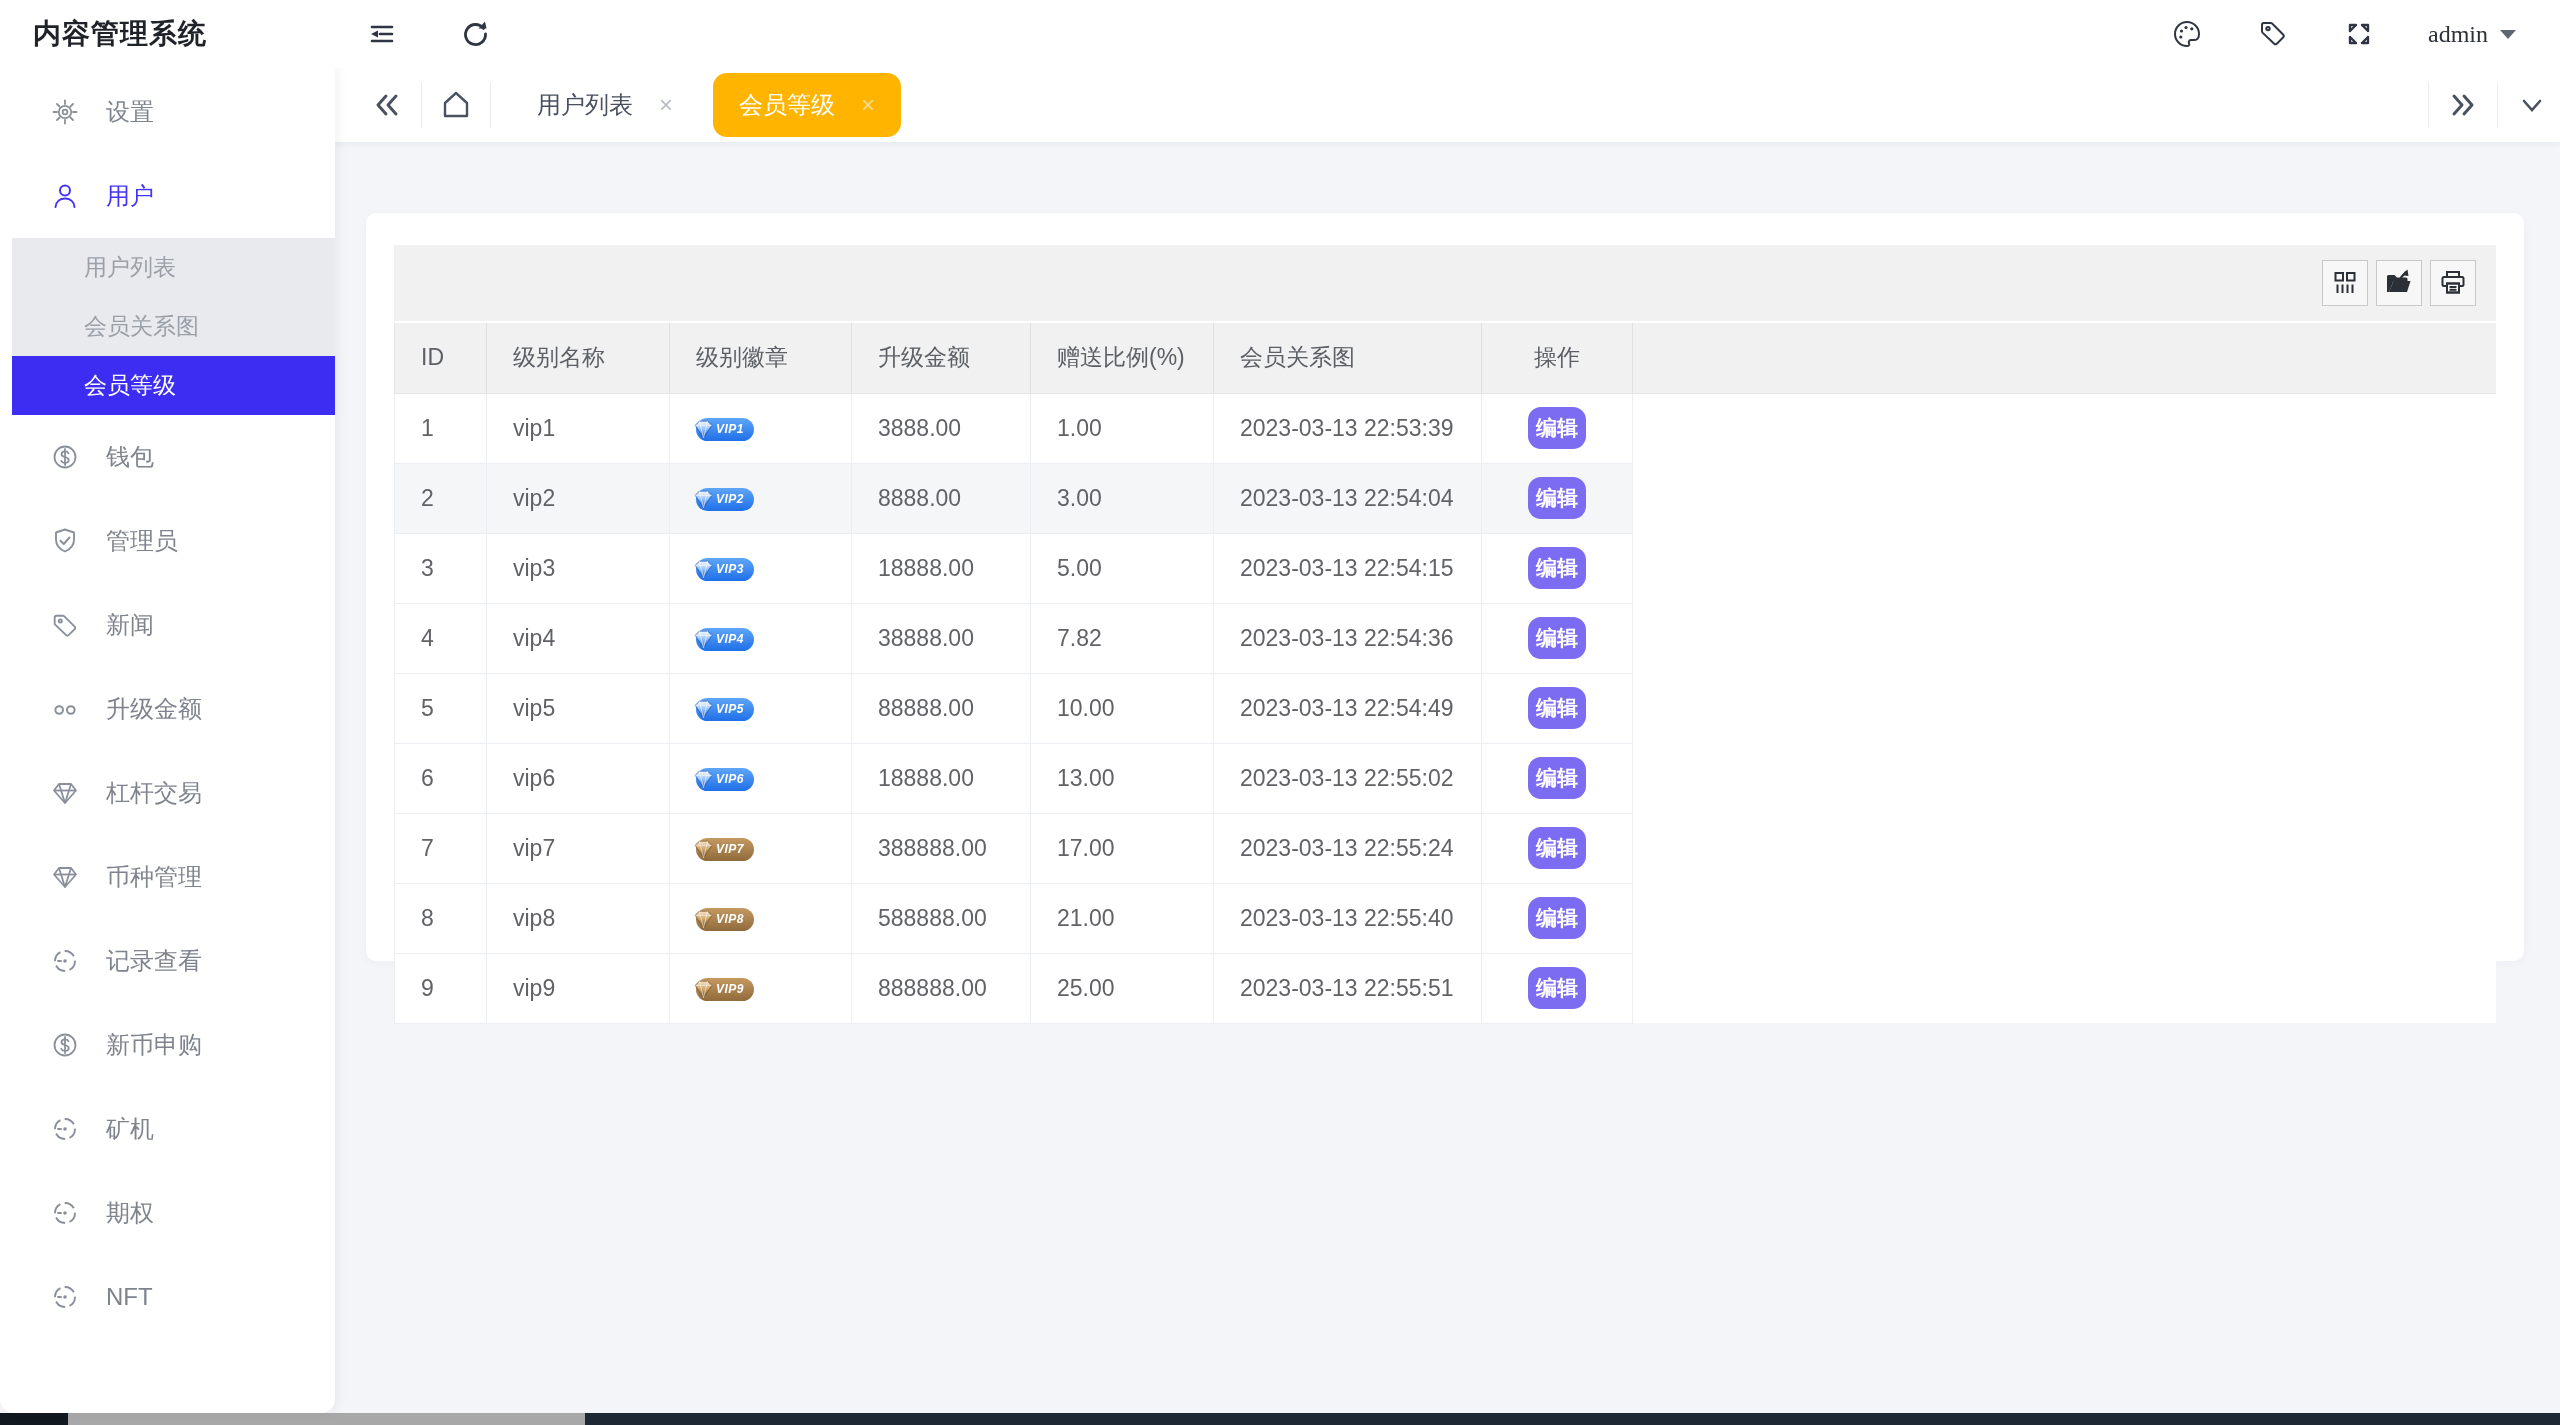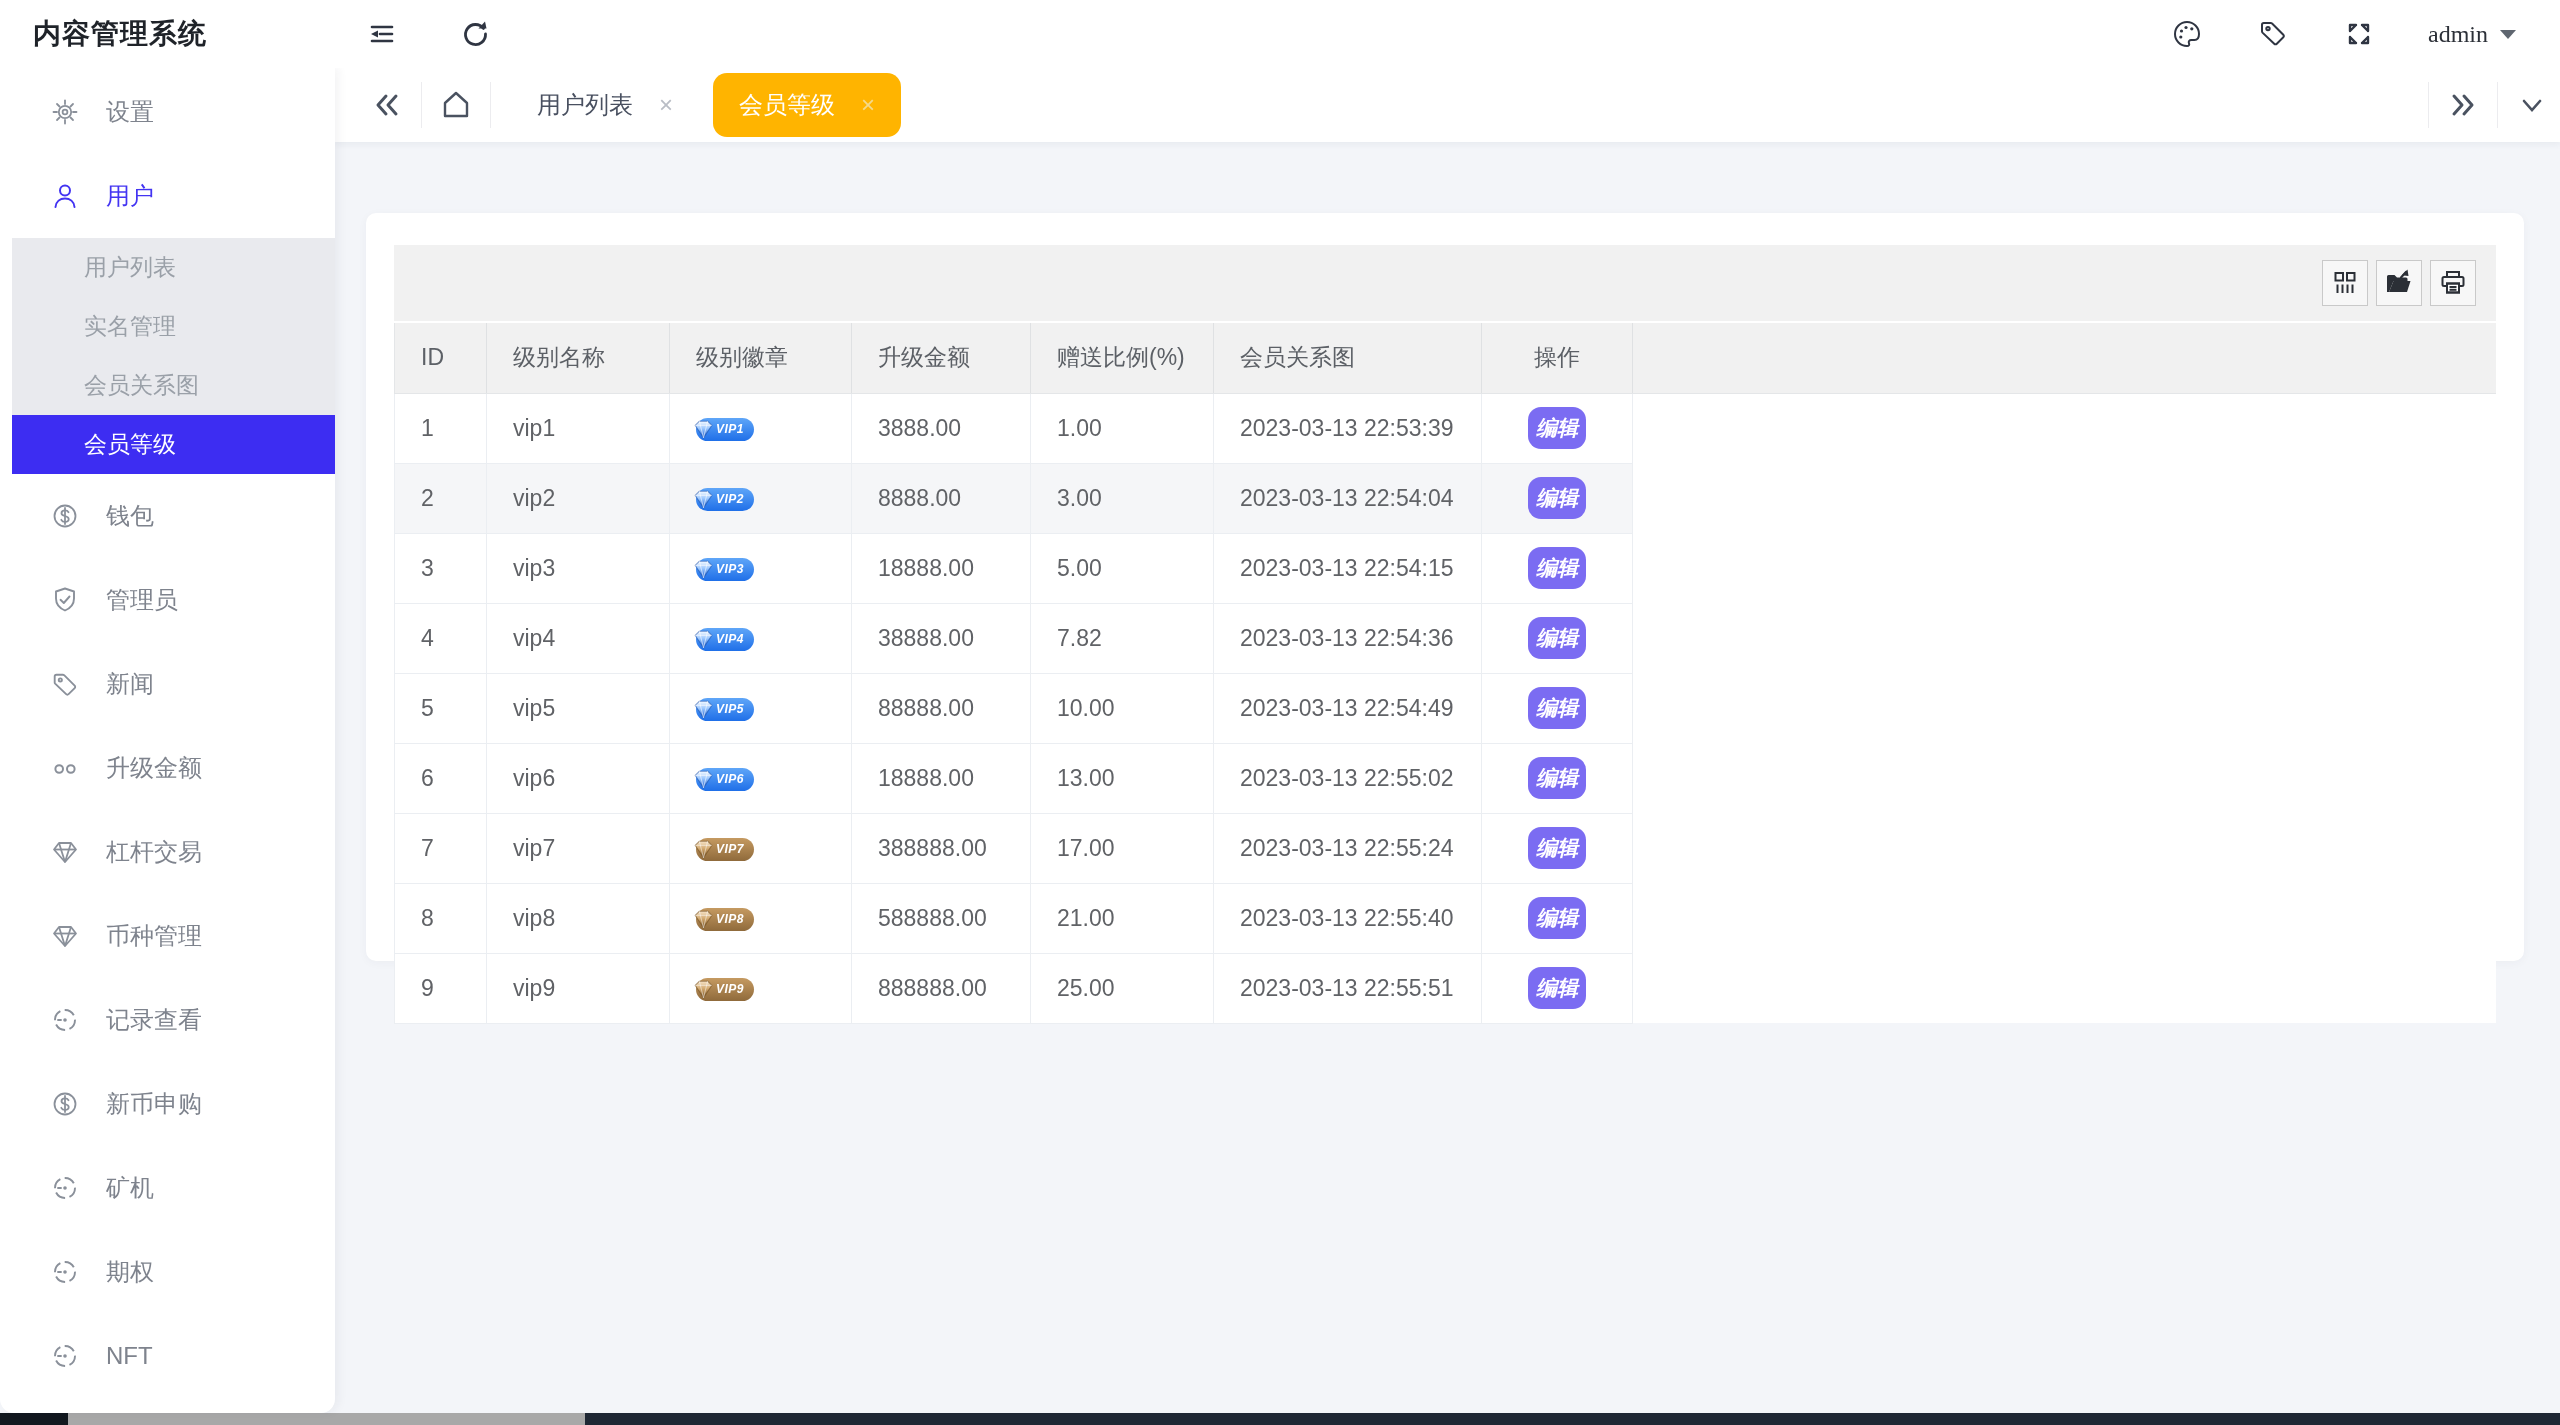--- a/index.html
+++ b/index.html
@@ -64,21 +64,21 @@
   .grid td { height:70px; font-size:23px; color:#606266; padding-left:26px;
              border-right:1px solid #ebeef2; border-bottom:1px solid #ebeef2; background:#fff; }
   .grid td:first-child { border-left:1px solid #ebeef2; }
   .grid td.filler { background:#fff; border-bottom:none; }
   .grid tr.hl td { background:#f5f6f8; }
   .grid tr.hl td.filler { background:#fff; }
   .grid td.c-center { text-align:center; padding-left:0; }
 
   .btn-edit { display:inline-block; min-width:56px; height:42px; line-height:42px; padding:0 8px;
               background:#7b6cf2; color:#fff; font-size:21px; font-weight:600; border:none;
-              border-radius:13px; cursor:pointer;font-style:italic; }
+              border-radius:13px; cursor:pointer; }
 
   .badge { position:relative; display:inline-flex; align-items:center; height:23px; border-radius:12px;
            padding:0 10px 0 20px; vertical-align:middle; }
   .badge .b-label { font-size:12px; font-style:italic; font-weight:bold; color:#fff; letter-spacing:.5px; }
   .badge .gem { position:absolute; left:-5px; top:-1px; width:25px; height:25px; }
   .badge.blue { background:linear-gradient(180deg,#5fa6f8,#1f6fe8); }
   .badge.bronze { background:linear-gradient(180deg,#c59a61,#8f6a3b); }
 
   
   .hbar { height:12px; flex:none; background:#1e2734; position:relative; }
@@ -173,21 +173,20 @@
             <span class="s-icon">
               <svg width="30" height="30" viewBox="0 0 30 30" fill="none" stroke="currentColor" stroke-width="2">
                 <circle cx="15" cy="9.5" r="5"></circle>
                 <path d="M5.5 26c.5-5.5 4.5-8.5 9.5-8.5s9 3 9.5 8.5" stroke-linecap="round"></path>
               </svg>
             </span>
             <span class="s-label">用户</span>
           </div>
           <div class="submenu">
             <div class="sub-item">用户列表</div>
-            <div class="sub-item">实名管理</div>
             <div class="sub-item">会员关系图</div>
             <div class="sub-item active">会员等级</div>
           </div>
           <div class="side-item">
             <span class="s-icon">
               <svg width="30" height="30" viewBox="0 0 30 30" fill="none" stroke="currentColor" stroke-width="1.8">
                 <circle cx="15" cy="15" r="10.5"></circle>
                 <path d="M18.5 11.2c-.7-1.2-2-1.8-3.5-1.8-2 0-3.5 1.1-3.5 2.8s1.5 2.3 3.5 2.8 3.7 1.1 3.7 2.9-1.7 2.9-3.7 2.9c-1.7 0-3.1-.8-3.7-2" stroke-linecap="round"></path>
                 <line x1="15" y1="7" x2="15" y2="23" stroke-linecap="round"></line>
               </svg>

